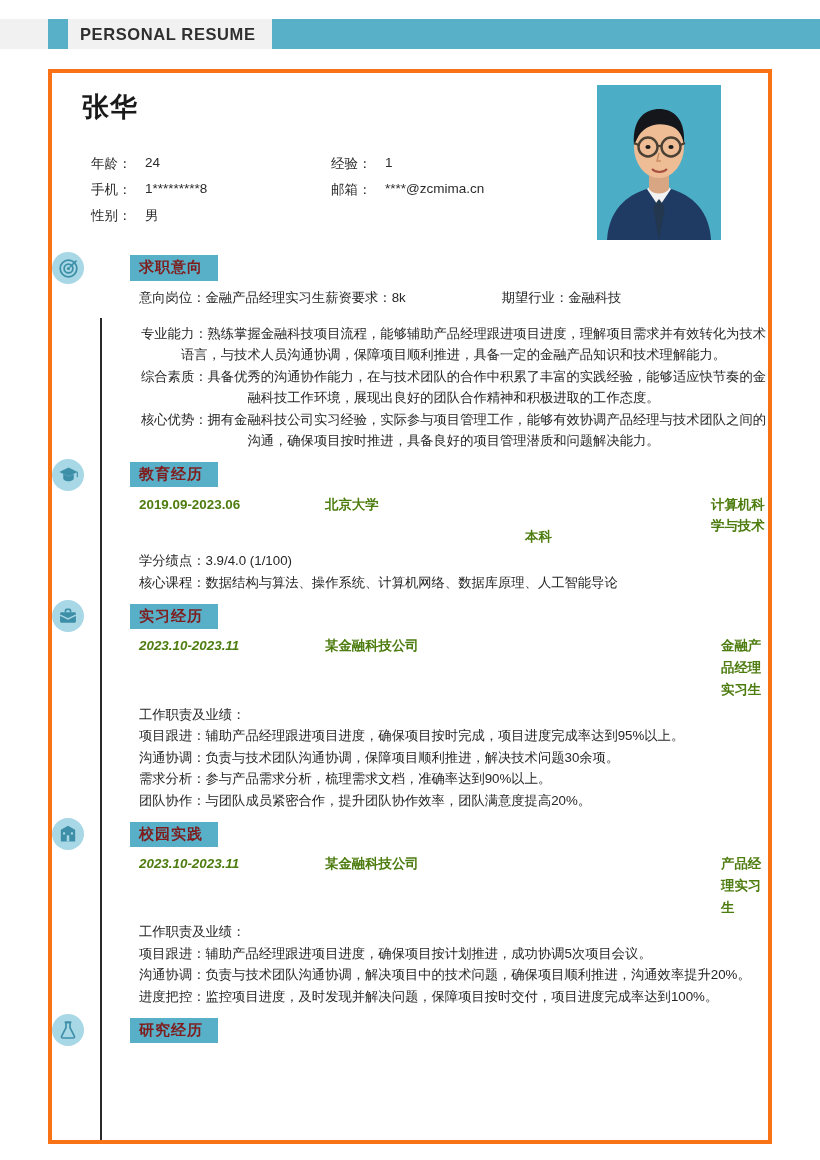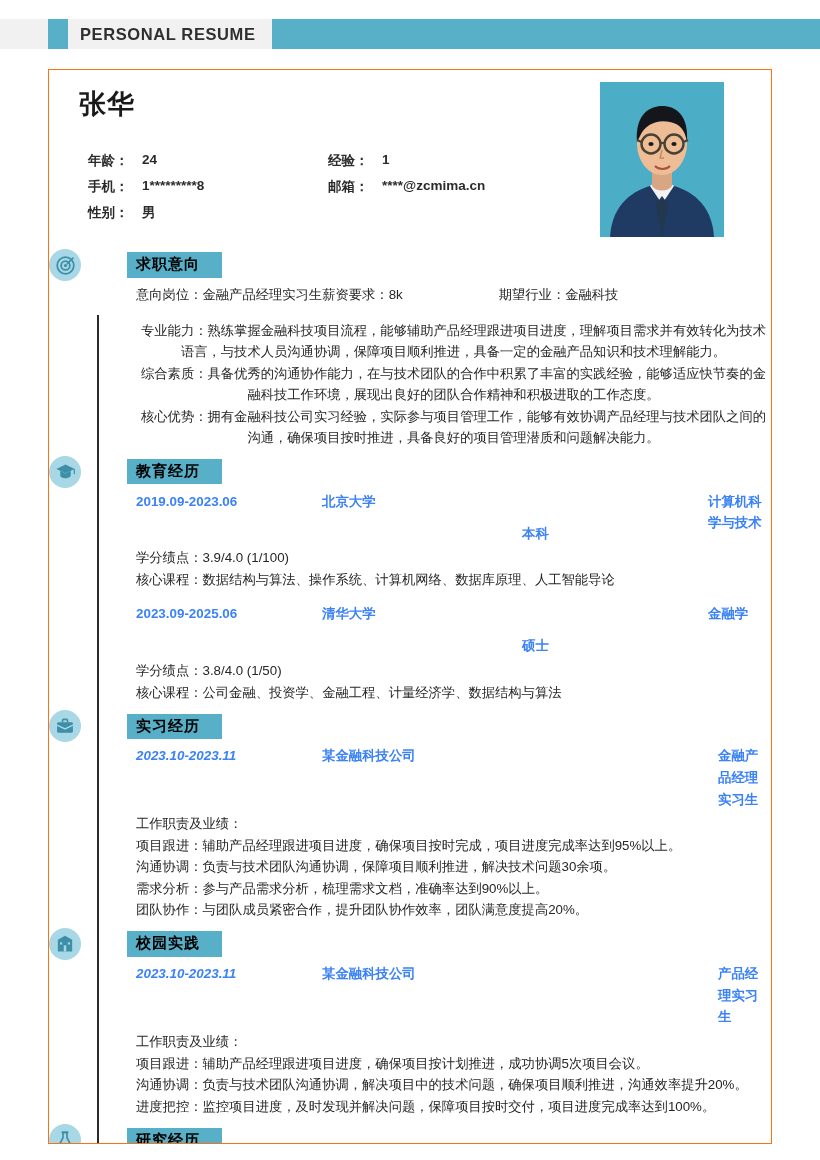--- a/index.html
+++ b/index.html
@@ -53,21 +53,21 @@
     left: 272px; top: 19px;
     width: 548px; height: 30px;
     background: #57afc8;
   }
 
   
   .card {
     position: absolute;
     left: 48px; top: 69px;
     width: 724px; height: 1075px;
-    border: 1px solid #f97316;
+    border: 4px solid #f97316;
     background: #ffffff;
     overflow: hidden;
   }
 
   
   .header { position: relative; height: 172px; }
 
   .name {
     position: absolute;
     left: 30px; top: 16px;
@@ -79,21 +79,20 @@
 
   .info-grid {
     position: absolute;
     left: 39px; top: 78px;
     width: 480px;
   }
   .info-row {
     display: flex;
     height: 26px;
     align-items: center;
-    font-weight: bold;
   }
   .info-cell { display: flex; width: 246px; font-size: 13.5px; color: #2b2b2b; }
   .info-label { min-width: 54px; }
   .info-value { }
 
   .photo {
     position: absolute;
     right: 47px; top: 12px;
     width: 124px; height: 155px;
     overflow: hidden;
@@ -129,25 +128,25 @@
     border-radius: 50%;
     background: #a8d7e6;
     display: flex;
     align-items: center;
     justify-content: center;
     z-index: 3;
   }
   .sec-icon svg { display: block; }
   .sec-title {
     background: #57afc8;
-    color: #000000;
+    color: #7f1d1d;
     font-size: 15px;
     font-weight: bold;
     letter-spacing: 1px;
-    padding: 2px 22px 3px 9px;
+    padding: 2px 15px 3px 9px;
     line-height: 1.35;
   }
 
   .sec-body {
     padding-left: 9px;
     padding-top: 5px;
     font-size: 13.3px;
     color: #262626;
     line-height: 1.62;
   }
@@ -159,21 +158,21 @@
   .intent-b { }
   .intent-c { margin-left: 96px; }
 
   
   .entry { margin-bottom: 2px; }
   .entry + .entry { margin-top: 13px; }
   .entry-head {
     display: flex;
     font-weight: bold;
     font-size: 13.4px;
-    color: #3b82f6;
+    color: #4d7c0f;
     margin-bottom: 3px;
   }
   .eh-date   { width: 186px; }
   .eh-org    { width: 200px; }
   .eh-degree { width: 186px; margin-top: 32px; }
   .eh-major  { flex: 1; }
 
   .eh-date-w  { width: 186px; font-style: italic; }
   .eh-org-w   { width: 396px; }
   .eh-role-w  { flex: 1; }
@@ -310,30 +309,20 @@
           <div class="entry-head">
             <span class="eh-date">2019.09-2023.06</span>
             <span class="eh-org">北京大学</span>
             <span class="eh-degree">本科</span>
             <span class="eh-major">计算机科学与技术</span>
           </div>
           <div class="entry-line">学分绩点：3.9/4.0 (1/100)</div>
           <div class="entry-line">核心课程：数据结构与算法、操作系统、计算机网络、数据库原理、人工智能导论</div>
         </div>
 
-        <div class="entry">
-          <div class="entry-head">
-            <span class="eh-date">2023.09-2025.06</span>
-            <span class="eh-org">清华大学</span>
-            <span class="eh-degree">硕士</span>
-            <span class="eh-major">金融学</span>
-          </div>
-          <div class="entry-line">学分绩点：3.8/4.0 (1/50)</div>
-          <div class="entry-line">核心课程：公司金融、投资学、金融工程、计量经济学、数据结构与算法</div>
-        </div>
 
       </div>
     </div>
 
     <div class="section">
       <div class="sec-head">
         <span class="sec-icon">
           <svg width="20" height="20" viewBox="0 0 24 24">
             <rect x="2.5" y="7.5" width="19" height="12.5" rx="1.6" fill="#3d8fa8"></rect>
             <path d="M9 7.5 L9 5.4 C9 4.6 9.6 4 10.4 4 L13.6 4 C14.4 4 15 4.6 15 5.4 L15 7.5" fill="none" stroke="#3d8fa8" stroke-width="2"></path>

